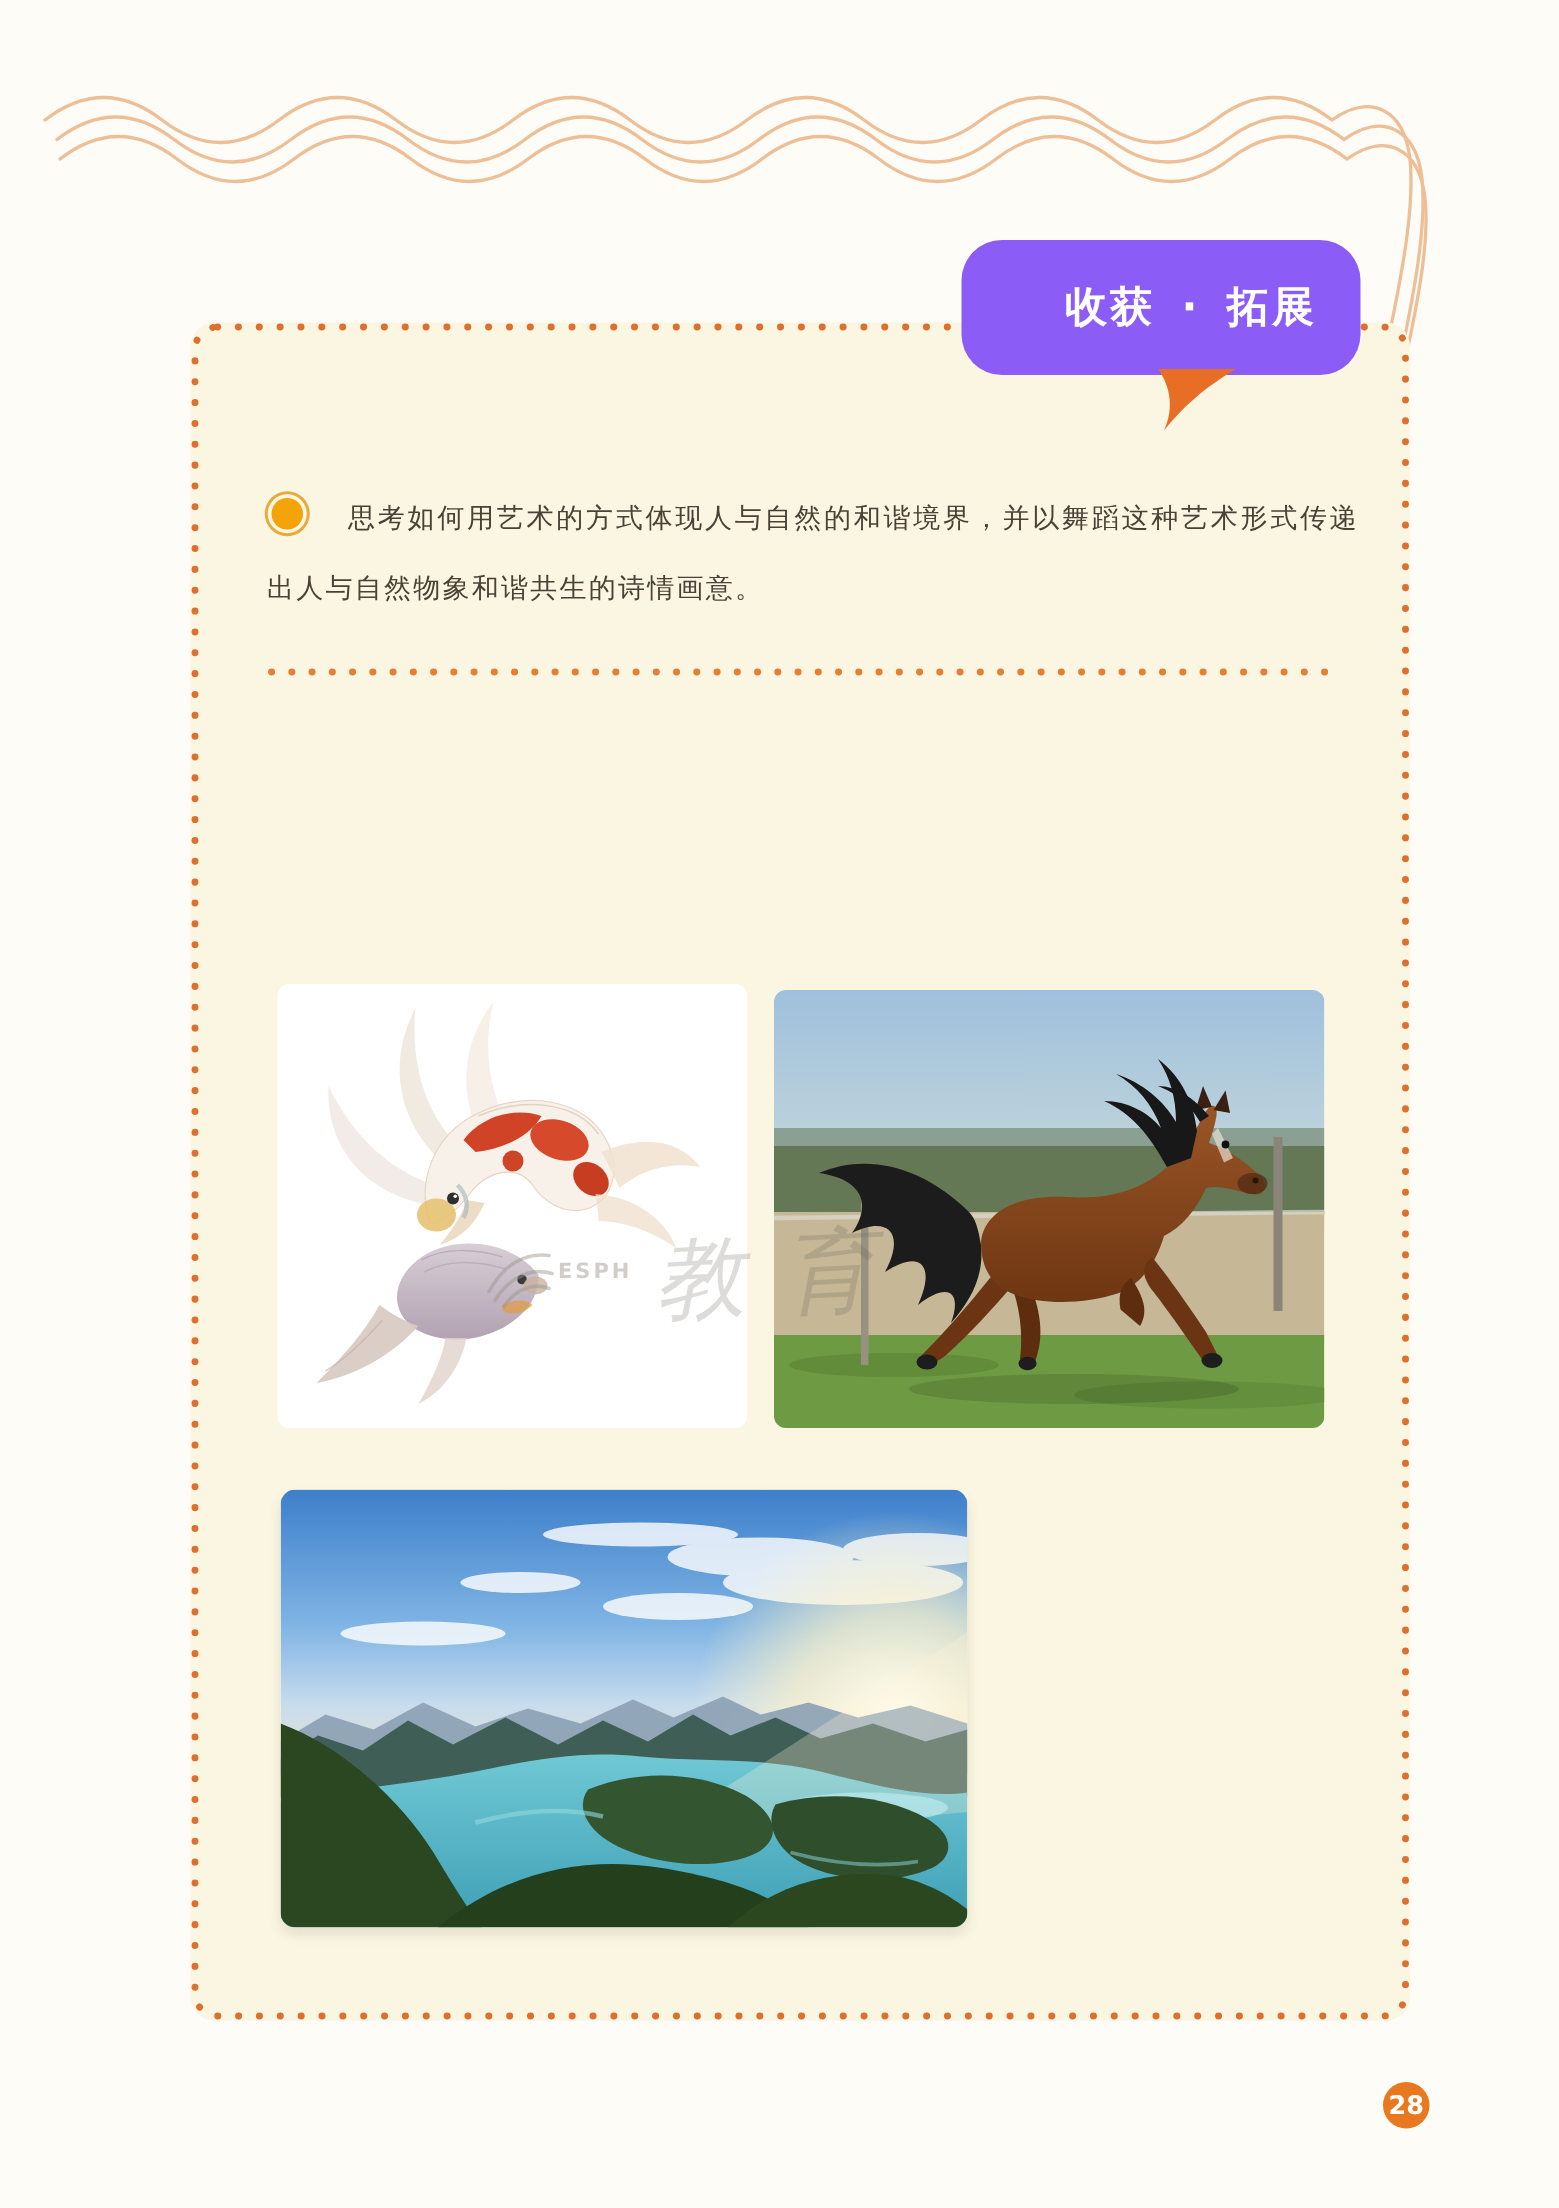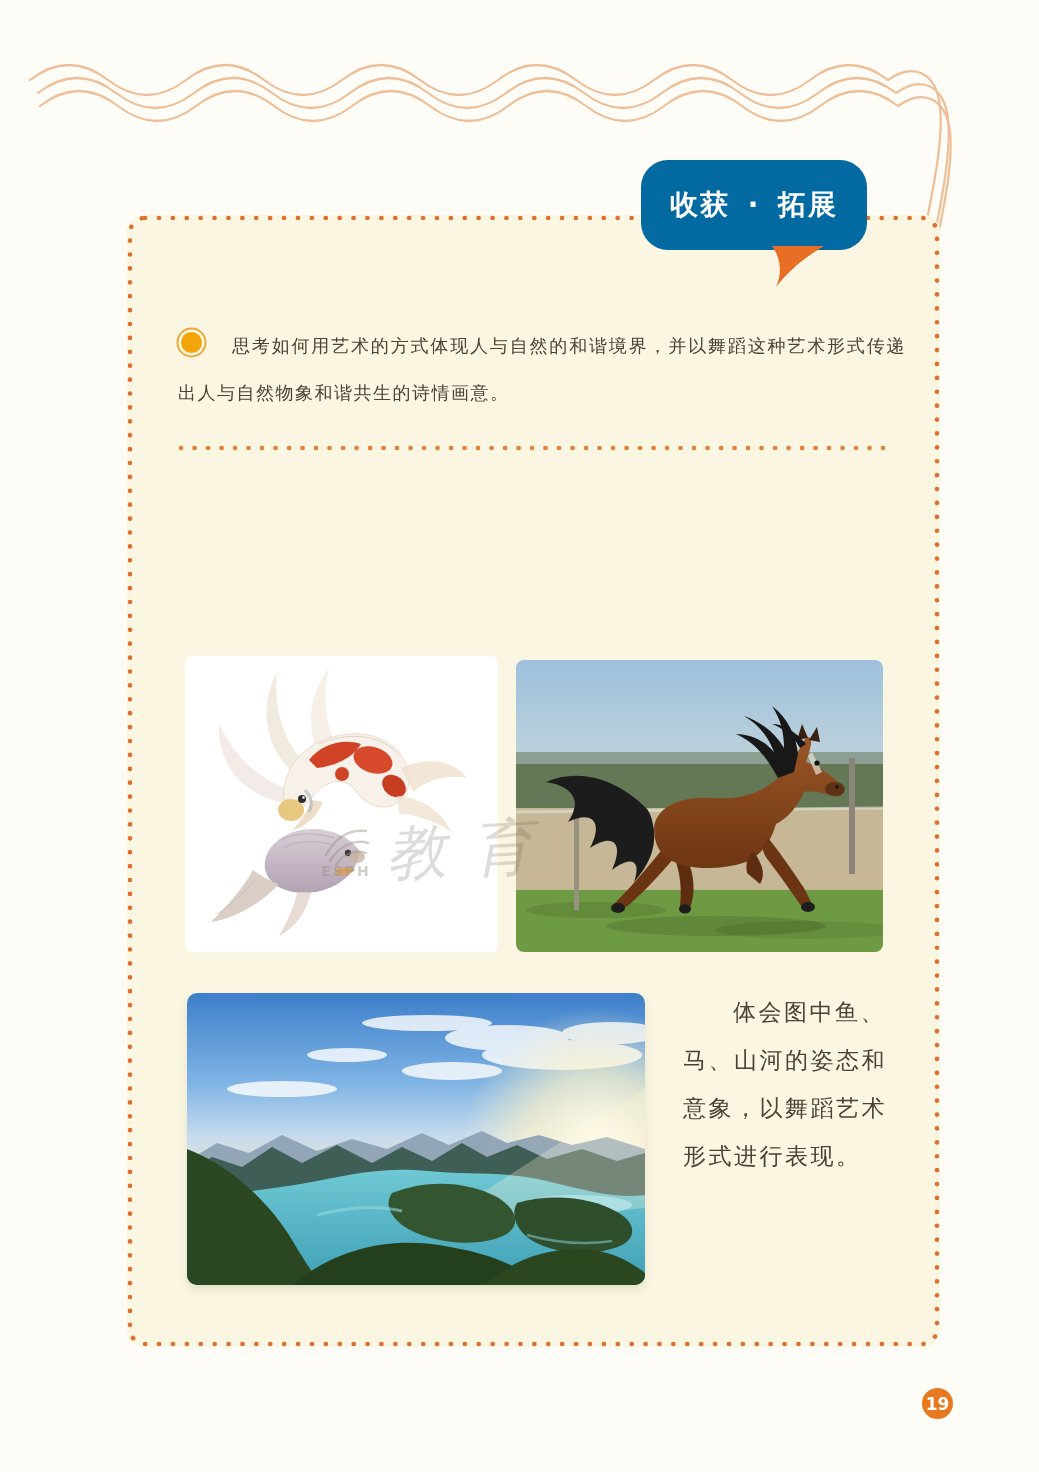--- a/index.html
+++ b/index.html
@@ -11,22 +11,22 @@
   }
   svg{display:block;}
   .waves{position:absolute;left:0;top:0;}
   .content-box{
     position:absolute;left:127px;top:215px;width:813px;height:1132px;
     background:#FAF6E1;border-radius:16px;
   }
   .box-border{position:absolute;left:127px;top:215px;}
   .bubble{
     position:absolute;left:641px;top:160px;width:226px;height:90px;
-    background:#0369a1;border-radius:27px;z-index:5;
-    display:flex;align-items:center;justify-content:center;
+    background:#8b5cf6;border-radius:27px;z-index:5;
+    display:flex;align-items:center;justify-content:center;padding-left:40px;
   }
   .bubble-label{
     color:#fff;font-family:"DejaVu Sans","Liberation Sans",sans-serif;
     font-weight:700;font-size:28px;letter-spacing:2px;word-spacing:6px;
   }
   .bubble-tail{position:absolute;left:756px;top:246px;z-index:5;}
   .task{
     position:absolute;left:178px;width:728px;
     font-size:18px;line-height:47px;letter-spacing:1.5px;
     text-align:justify;
@@ -42,21 +42,21 @@
   .separator{position:absolute;left:177px;top:442px;}
   .photo{position:absolute;overflow:hidden;}
   .photo-koi{left:185px;top:656px;width:313px;height:296px;border-radius:8px;background:#fff;z-index:1;}
   .photo-horse{left:516px;top:660px;width:367px;height:292px;border-radius:8px;z-index:1;}
   .photo-landscape{left:187px;top:993px;width:458px;height:292px;border-radius:10px;z-index:1;
     box-shadow:0 5px 8px rgba(120,110,80,.15);}
   .watermark{
     position:absolute;left:320px;top:800px;width:270px;height:100px;z-index:3;
     display:flex;align-items:center;pointer-events:none;
   }
-  .wm-logo{display:flex;flex-direction:column;align-items:center;opacity:.45;}
+  .wm-logo{display:flex;flex-direction:row;align-items:center;opacity:.45;}
   .wm-latin{
     font-family:"DejaVu Sans","Liberation Sans",sans-serif;font-weight:700;
     font-size:14px;letter-spacing:2px;color:#9a958a;margin-top:-4px;
   }
   .wm-cn{
     font-size:60px;font-style:italic;color:rgba(100,95,85,.22);
     letter-spacing:26px;margin-left:14px;transform:rotate(-3deg);
     font-family:"DejaVu Serif","Liberation Serif",serif;white-space:nowrap;
   }
   .caption{position:absolute;left:683px;top:988px;width:236px;
@@ -249,24 +249,18 @@
       <path d="M205,200 C240,186 280,188 310,204 C330,216 335,232 318,242 C290,256 240,250 215,232 C202,222 198,210 205,200 Z" fill="#33552F"></path>
       <path d="M330,210 C365,200 405,204 432,220 C448,230 450,244 435,252 C405,266 360,260 340,244 C328,234 324,220 330,210 Z" fill="#2E4E2C"></path>
       <path d="M0,292 L0,156 C38,170 78,204 102,242 C114,262 124,278 134,292 Z" fill="#2B4721"></path>
       <path d="M105,292 C148,256 200,244 252,252 C302,260 332,272 352,292 Z" fill="#243F1C"></path>
       <path d="M298,292 C330,262 372,252 412,258 C432,262 448,272 458,280 L458,292 Z" fill="#2A471F"></path>
       <path d="M130,222 C160,214 190,212 215,218" fill="none" stroke="#8FD8DE" stroke-width="3" opacity=".6"></path>
       <path d="M340,242 C370,250 400,252 425,248" fill="none" stroke="#8FD8DE" stroke-width="2.5" opacity=".5"></path>
     </svg>
   </div>
 
-  <div class="caption">
-    <div class="cap-line indent">体会图中鱼、</div>
-    <div class="cap-line">马、山河的姿态和</div>
-    <div class="cap-line">意象，以舞蹈艺术</div>
-    <div class="cap-line">形式进行表现。</div>
-  </div>
 
   <div class="page-number">
-    <span>19</span>
+    <span>28</span>
   </div>
 
 </div>
 
 </body></html>

